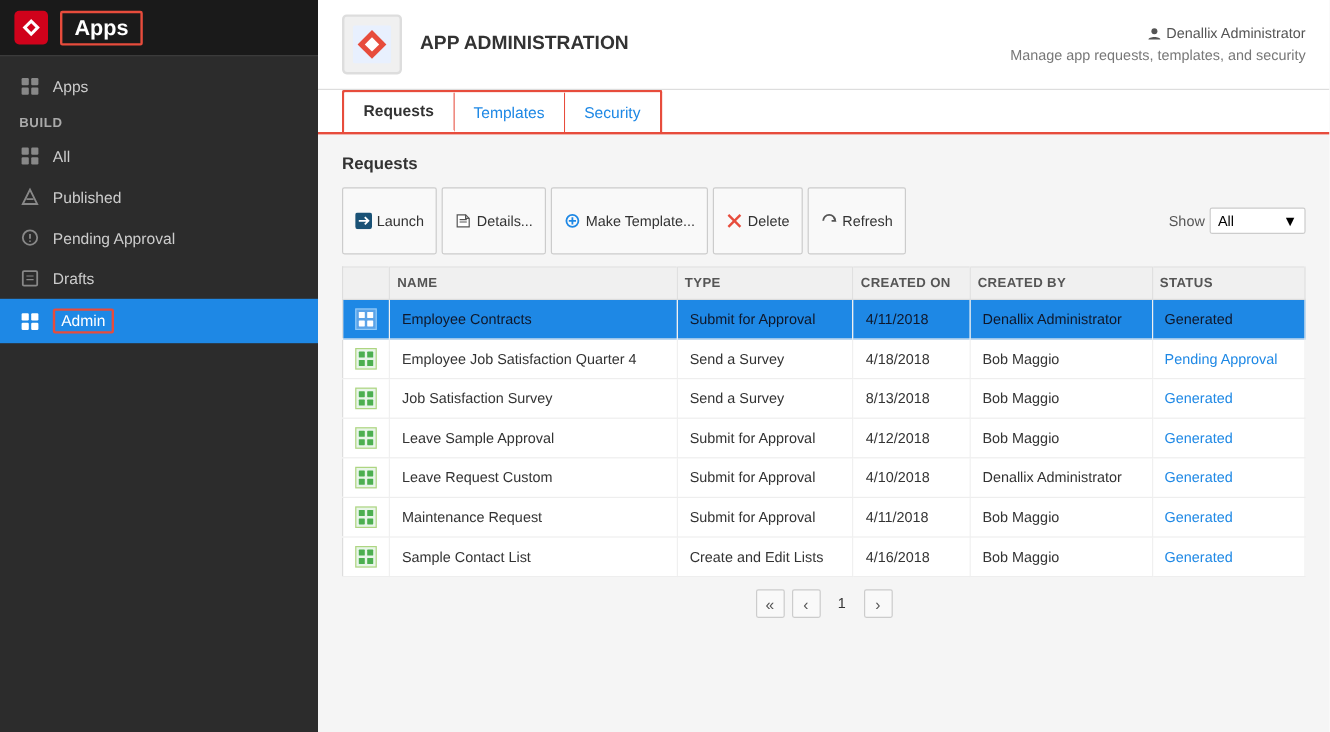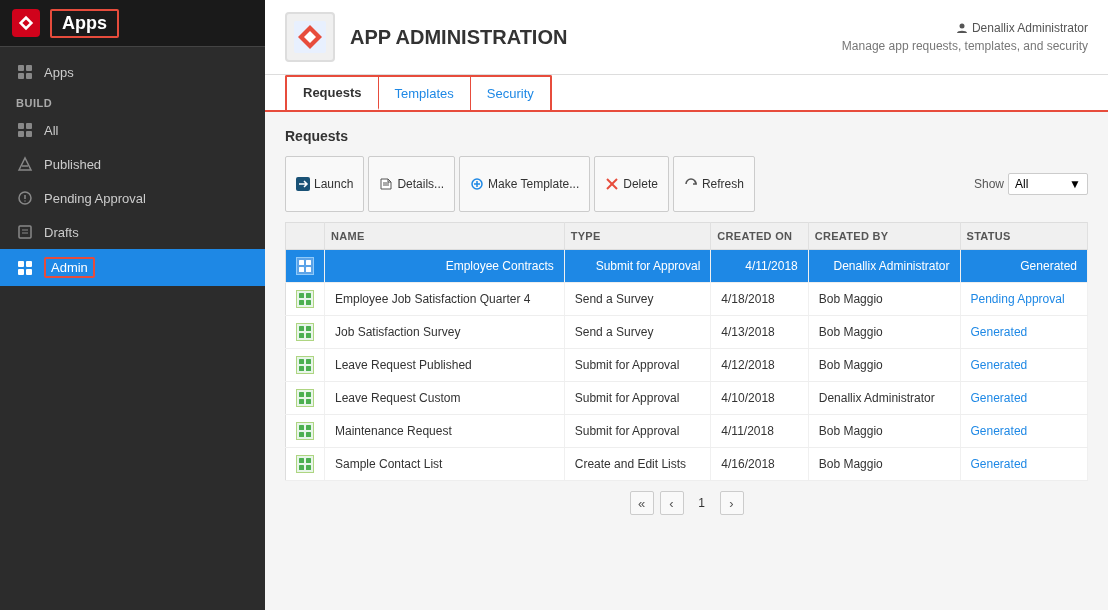--- a/index.html
+++ b/index.html
@@ -103,21 +103,21 @@
     .app-icon {
       width: 50px;
       height: 50px;
       background: #f0f0f0;
       border: 2px solid #ddd;
       border-radius: 4px;
       display: flex; align-items: center; justify-content: center;
     }
     .app-icon svg { width: 32px; height: 32px; }
     .main-header-title {
-      font-size: 20px;
+      font-size: 16px;
       font-weight: bold;
       color: #333;
     }
     .main-header-right {
       text-align: right;
     }
     .user-info {
       font-size: 12px;
       color: #555;
       display: flex;
@@ -227,21 +227,21 @@
     }
     .data-table th:first-child { width: 30px; }
     .data-table td {
       padding: 7px 10px;
       border-bottom: 1px solid #eee;
       border-right: 1px solid #f0f0f0;
       font-size: 12px;
       color: #333;
       vertical-align: middle;
     }
-    .data-table tr.selected td { background: #1e88e5; color: #ffffff; text-align: right; }
+    .data-table tr.selected td { background: #1e88e5; color: #0f172a; }
     .row-icon {
       width: 18px;
       height: 18px;
       background: #e8f5e9;
       border: 1px solid #aed581;
       display: flex; align-items: center; justify-content: center;
       font-size: 9px;
     }
     .link { color: #1e88e5; cursor: pointer; text-decoration: none; }
 
@@ -503,36 +503,36 @@
       <svg width="14" height="14" viewBox="0 0 14 14" fill="none">
         <rect x="1" y="1" width="5" height="5" fill="#4caf50" rx="0.5"></rect>
         <rect x="8" y="1" width="5" height="5" fill="#4caf50" rx="0.5"></rect>
         <rect x="1" y="8" width="5" height="5" fill="#4caf50" rx="0.5"></rect>
         <rect x="8" y="8" width="5" height="5" fill="#4caf50" rx="0.5"></rect>
       </svg>
     </div>
             </td>
             <td>Job Satisfaction Survey</td>
             <td>Send a Survey</td>
-            <td>4/13/2018</td>
+            <td>8/13/2018</td>
             <td>Bob Maggio</td>
             <td><span class="link">Generated</span></td>
           </tr>
           <tr>
             <td>
               <div class="row-icon" style="background:#e8f5e9; border-color:#aed581">
       <svg width="14" height="14" viewBox="0 0 14 14" fill="none">
         <rect x="1" y="1" width="5" height="5" fill="#4caf50" rx="0.5"></rect>
         <rect x="8" y="1" width="5" height="5" fill="#4caf50" rx="0.5"></rect>
         <rect x="1" y="8" width="5" height="5" fill="#4caf50" rx="0.5"></rect>
         <rect x="8" y="8" width="5" height="5" fill="#4caf50" rx="0.5"></rect>
       </svg>
     </div>
             </td>
-            <td>Leave Request Published</td>
+            <td>Leave Sample Approval</td>
             <td>Submit for Approval</td>
             <td>4/12/2018</td>
             <td>Bob Maggio</td>
             <td><span class="link">Generated</span></td>
           </tr>
           <tr>
             <td>
               <div class="row-icon" style="background:#e8f5e9; border-color:#aed581">
       <svg width="14" height="14" viewBox="0 0 14 14" fill="none">
         <rect x="1" y="1" width="5" height="5" fill="#4caf50" rx="0.5"></rect>

